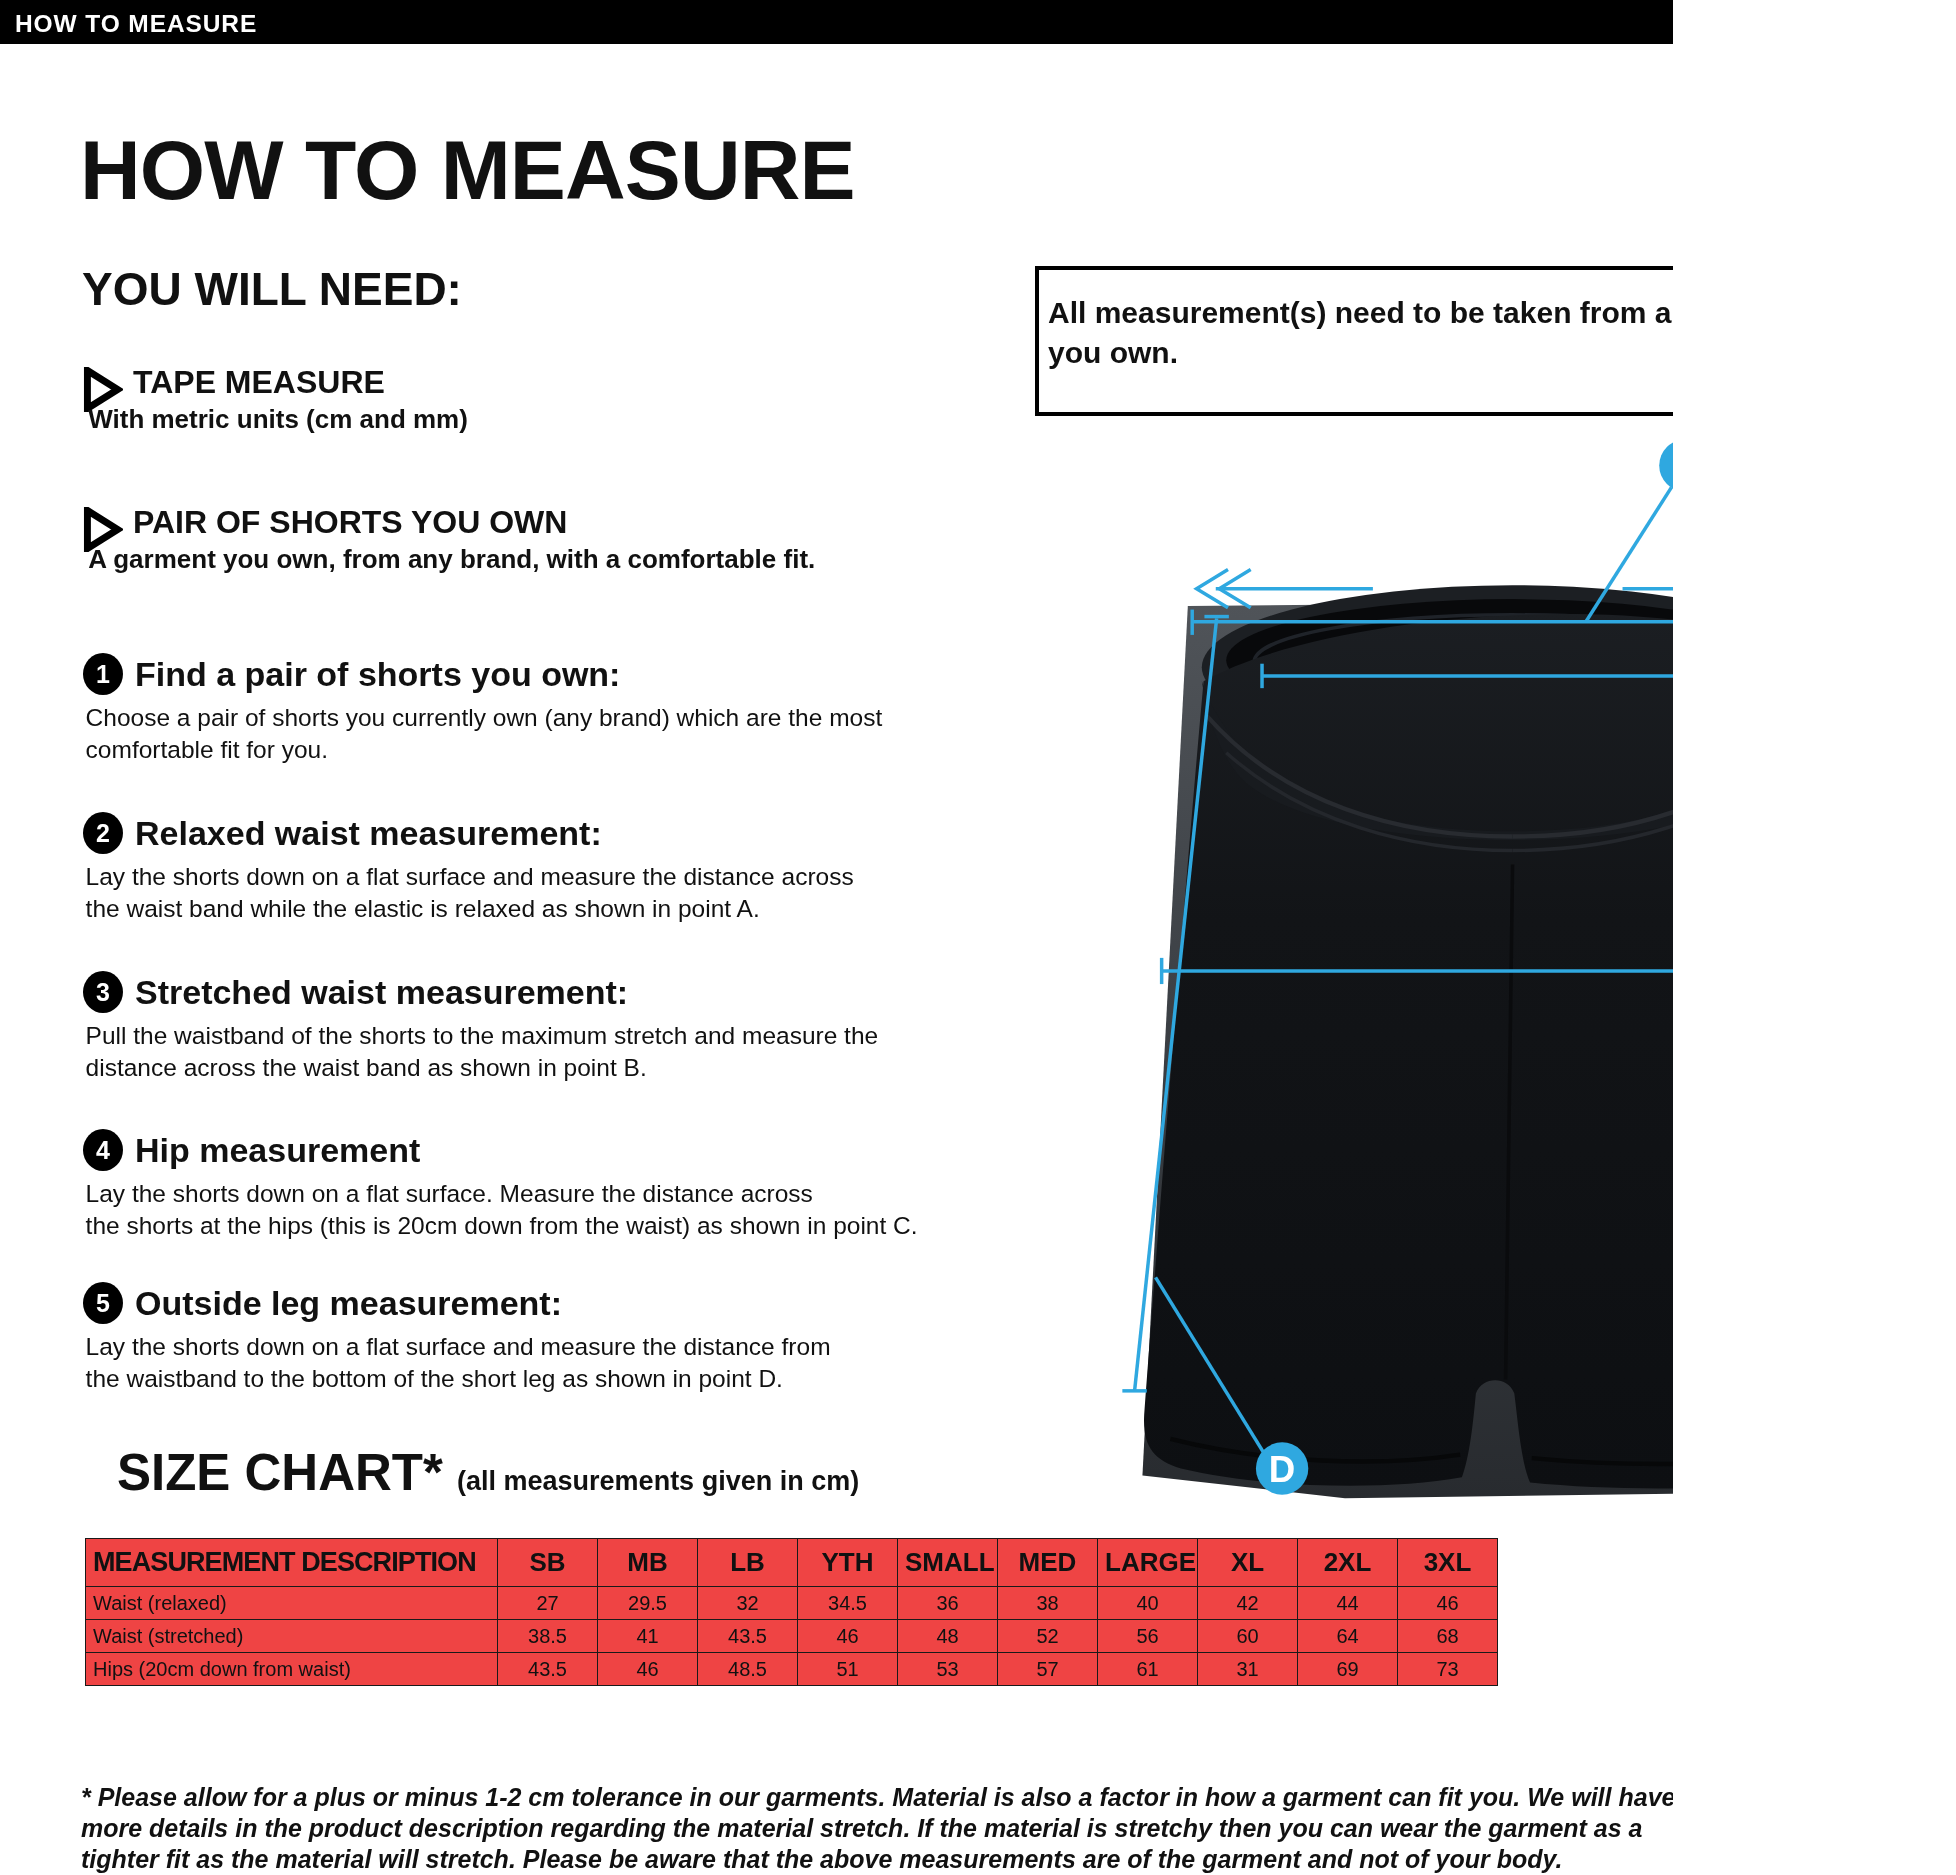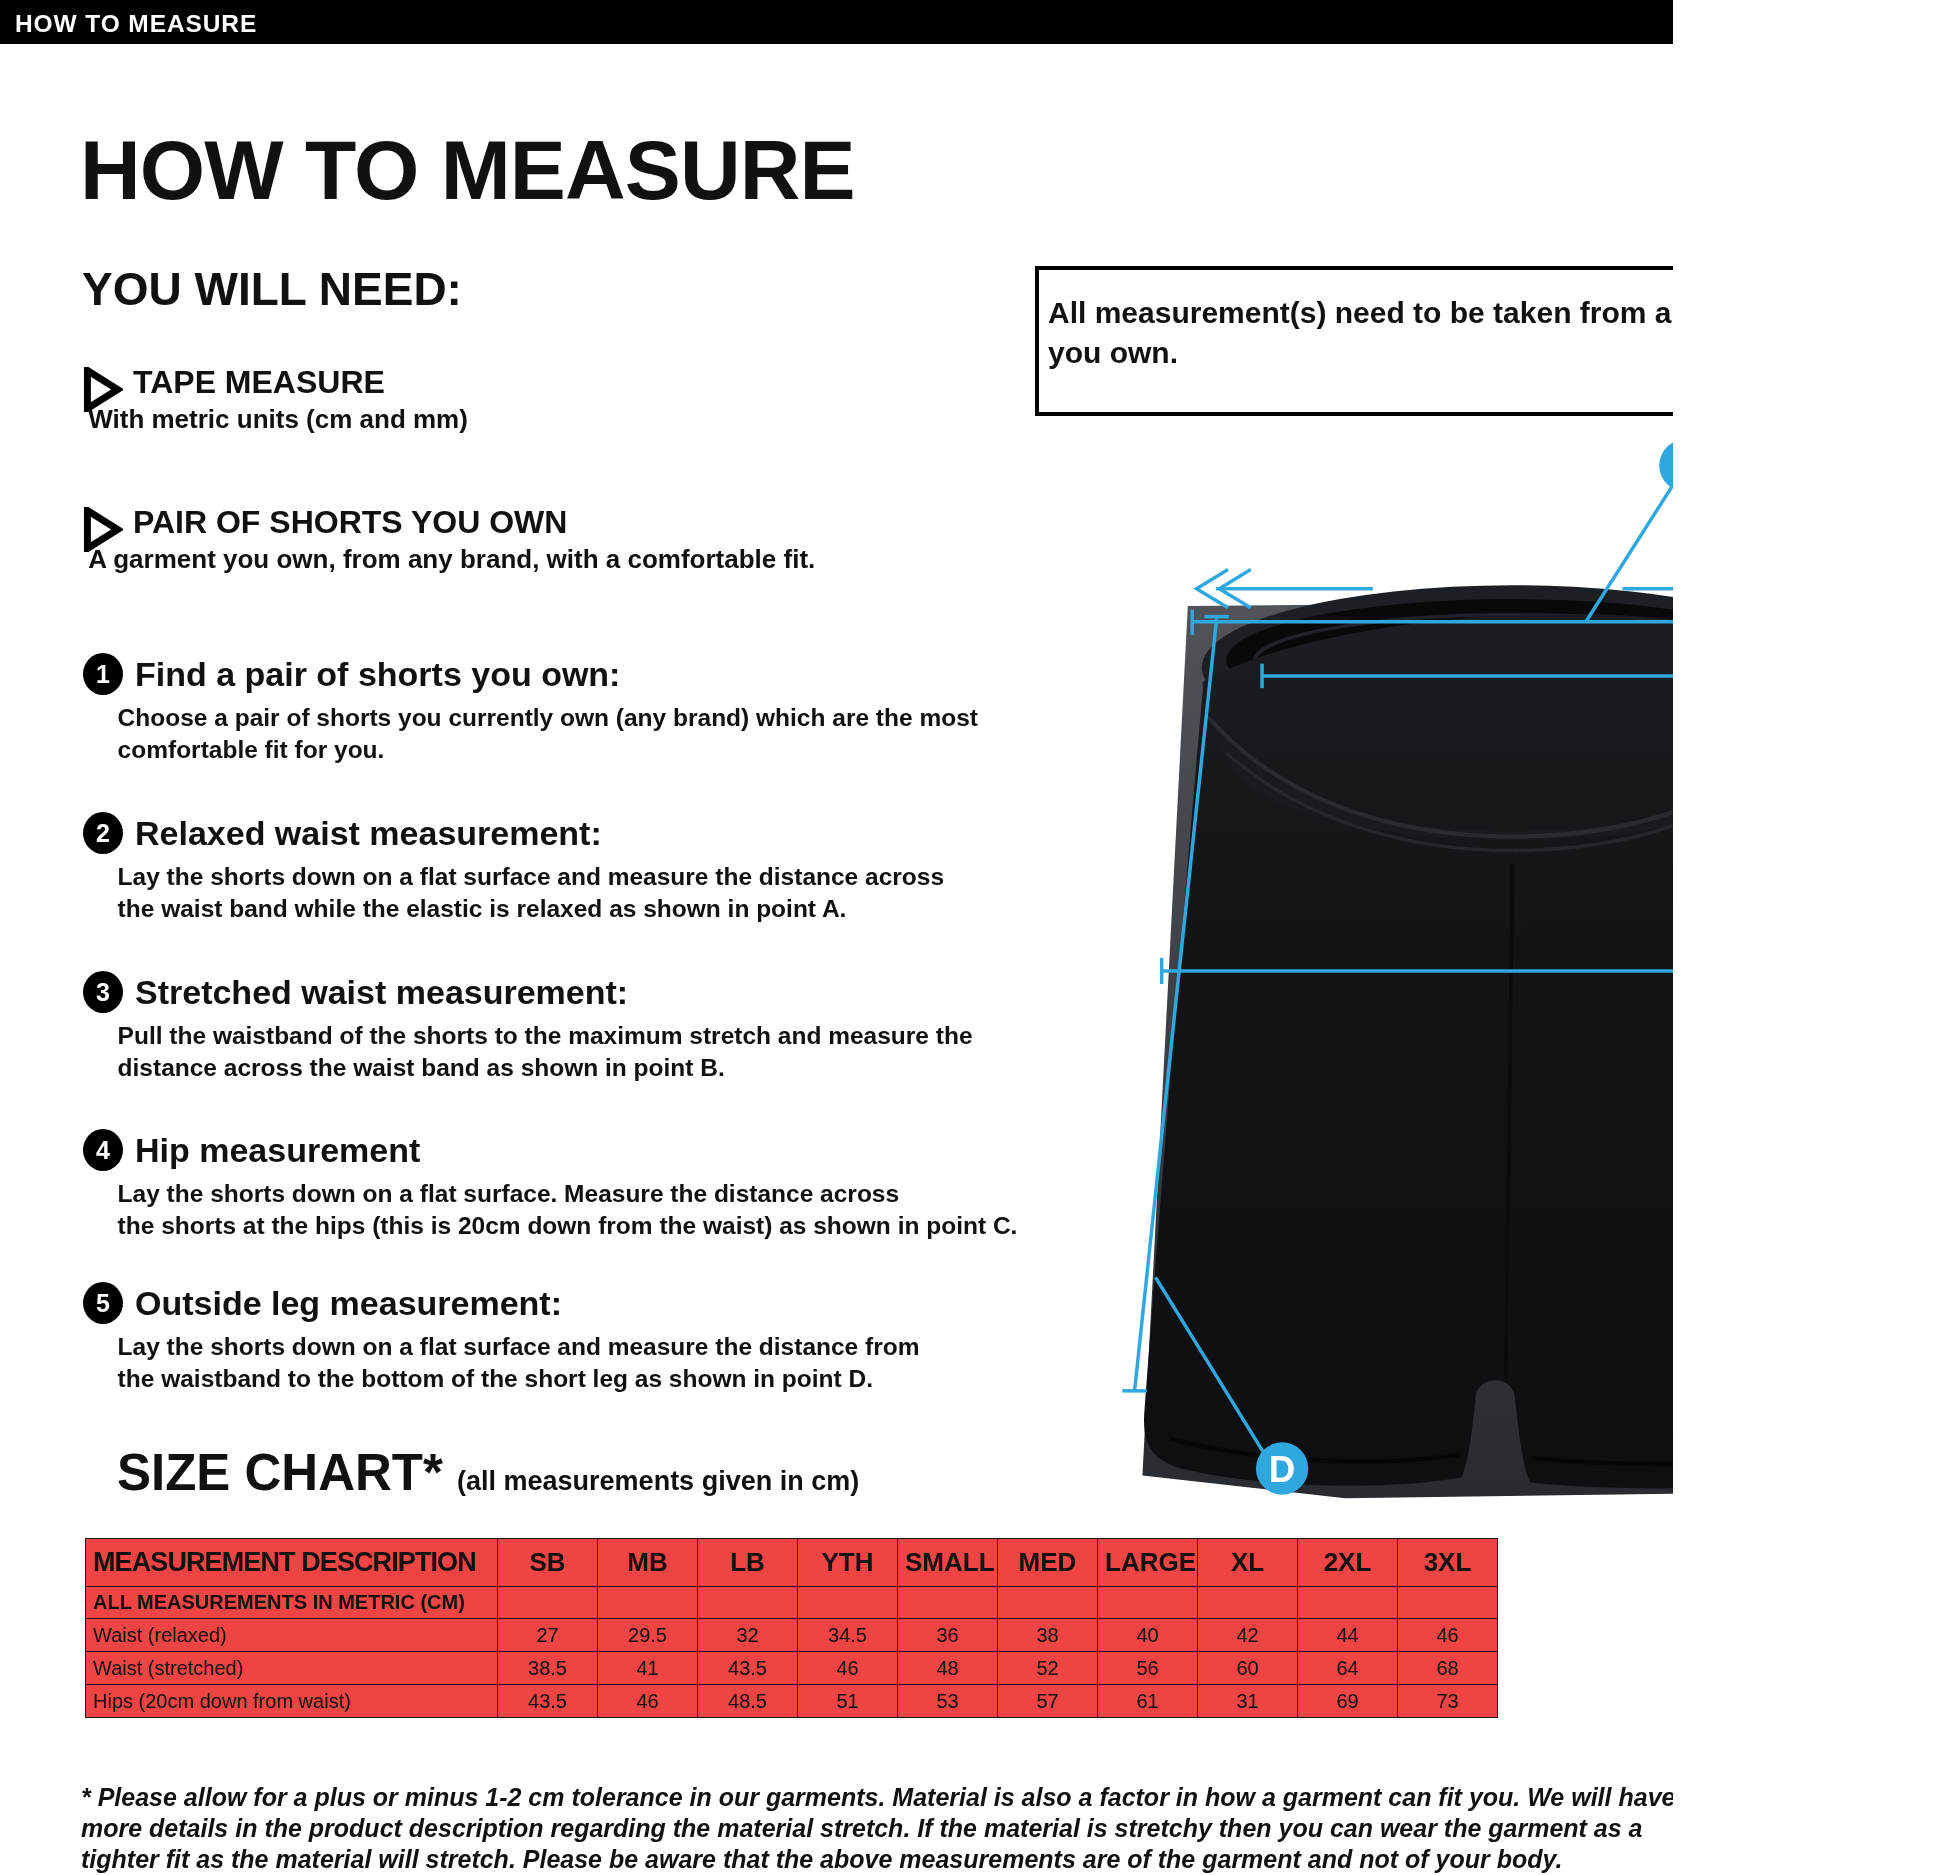--- a/index.html
+++ b/index.html
@@ -18,22 +18,22 @@
   .h2{position:absolute;left:82px;top:262px;font-size:46px;font-weight:bold;}
   
   .need{position:absolute;left:83px;}
   .need-title{position:absolute;left:50px;top:-3.5px;font-size:32px;font-weight:bold;white-space:nowrap;}
   .need-desc{position:absolute;left:5.2px;top:37px;font-size:26px;font-weight:bold;white-space:nowrap;}
   
   .step{position:absolute;left:83px;width:1022px;}
   .badge{position:absolute;left:0;top:0;width:40px;height:42px;background:#000;border-radius:50%;
          color:#fff;font-size:25px;font-weight:bold;text-align:center;line-height:42px;}
   .step-title{position:absolute;left:52px;top:1.7px;font-size:34px;font-weight:bold;white-space:nowrap;}
-  .step-body{position:absolute;left:2.6px;top:49px;font-size:24.5px;font-weight:bold;line-height:32px;
-         white-space:pre-line;width:1013px;margin-left:32px;}
+  .step-body{position:absolute;left:2.6px;top:49px;font-size:24.5px;font-weight:normal;line-height:32px;
+         white-space:pre-line;width:1013px;}
   
   .callout{position:absolute;left:1035px;top:266px;width:804px;height:96px;border:4.4px solid #000;
          padding:23px 9px;font-size:30px;font-weight:bold;line-height:40px;}
   
   .sc-title{position:absolute;left:80px;top:1443px;font-size:51px;font-weight:bold;white-space:nowrap;margin-left:37px;}
   .sc-sub{font-size:27px;font-weight:bold;letter-spacing:0;}
   table.size{position:absolute;left:85px;top:1538px;width:1408px;border-collapse:collapse;
          table-layout:fixed;background:#ef4444;}
   table.size col.c-desc{width:412px;}
   table.size col.c-size{width:100px;}
@@ -249,33 +249,20 @@
           <th>YTH</th>
           <th>SMALL</th>
           <th>MED</th>
           <th>LARGE</th>
           <th>XL</th>
           <th>2XL</th>
           <th>3XL</th>
         </tr>
       </thead>
     <tbody>
-        <tr class="note-row">
-          <td>ALL MEASUREMENTS IN METRIC (CM)</td>
-          <td></td>
-          <td></td>
-          <td></td>
-          <td></td>
-          <td></td>
-          <td></td>
-          <td></td>
-          <td></td>
-          <td></td>
-          <td></td>
-        </tr>
         <tr class="data-row">
           <td>Waist (relaxed)</td>
           <td>27</td>
           <td>29.5</td>
           <td>32</td>
           <td>34.5</td>
           <td>36</td>
           <td>38</td>
           <td>40</td>
           <td>42</td>

